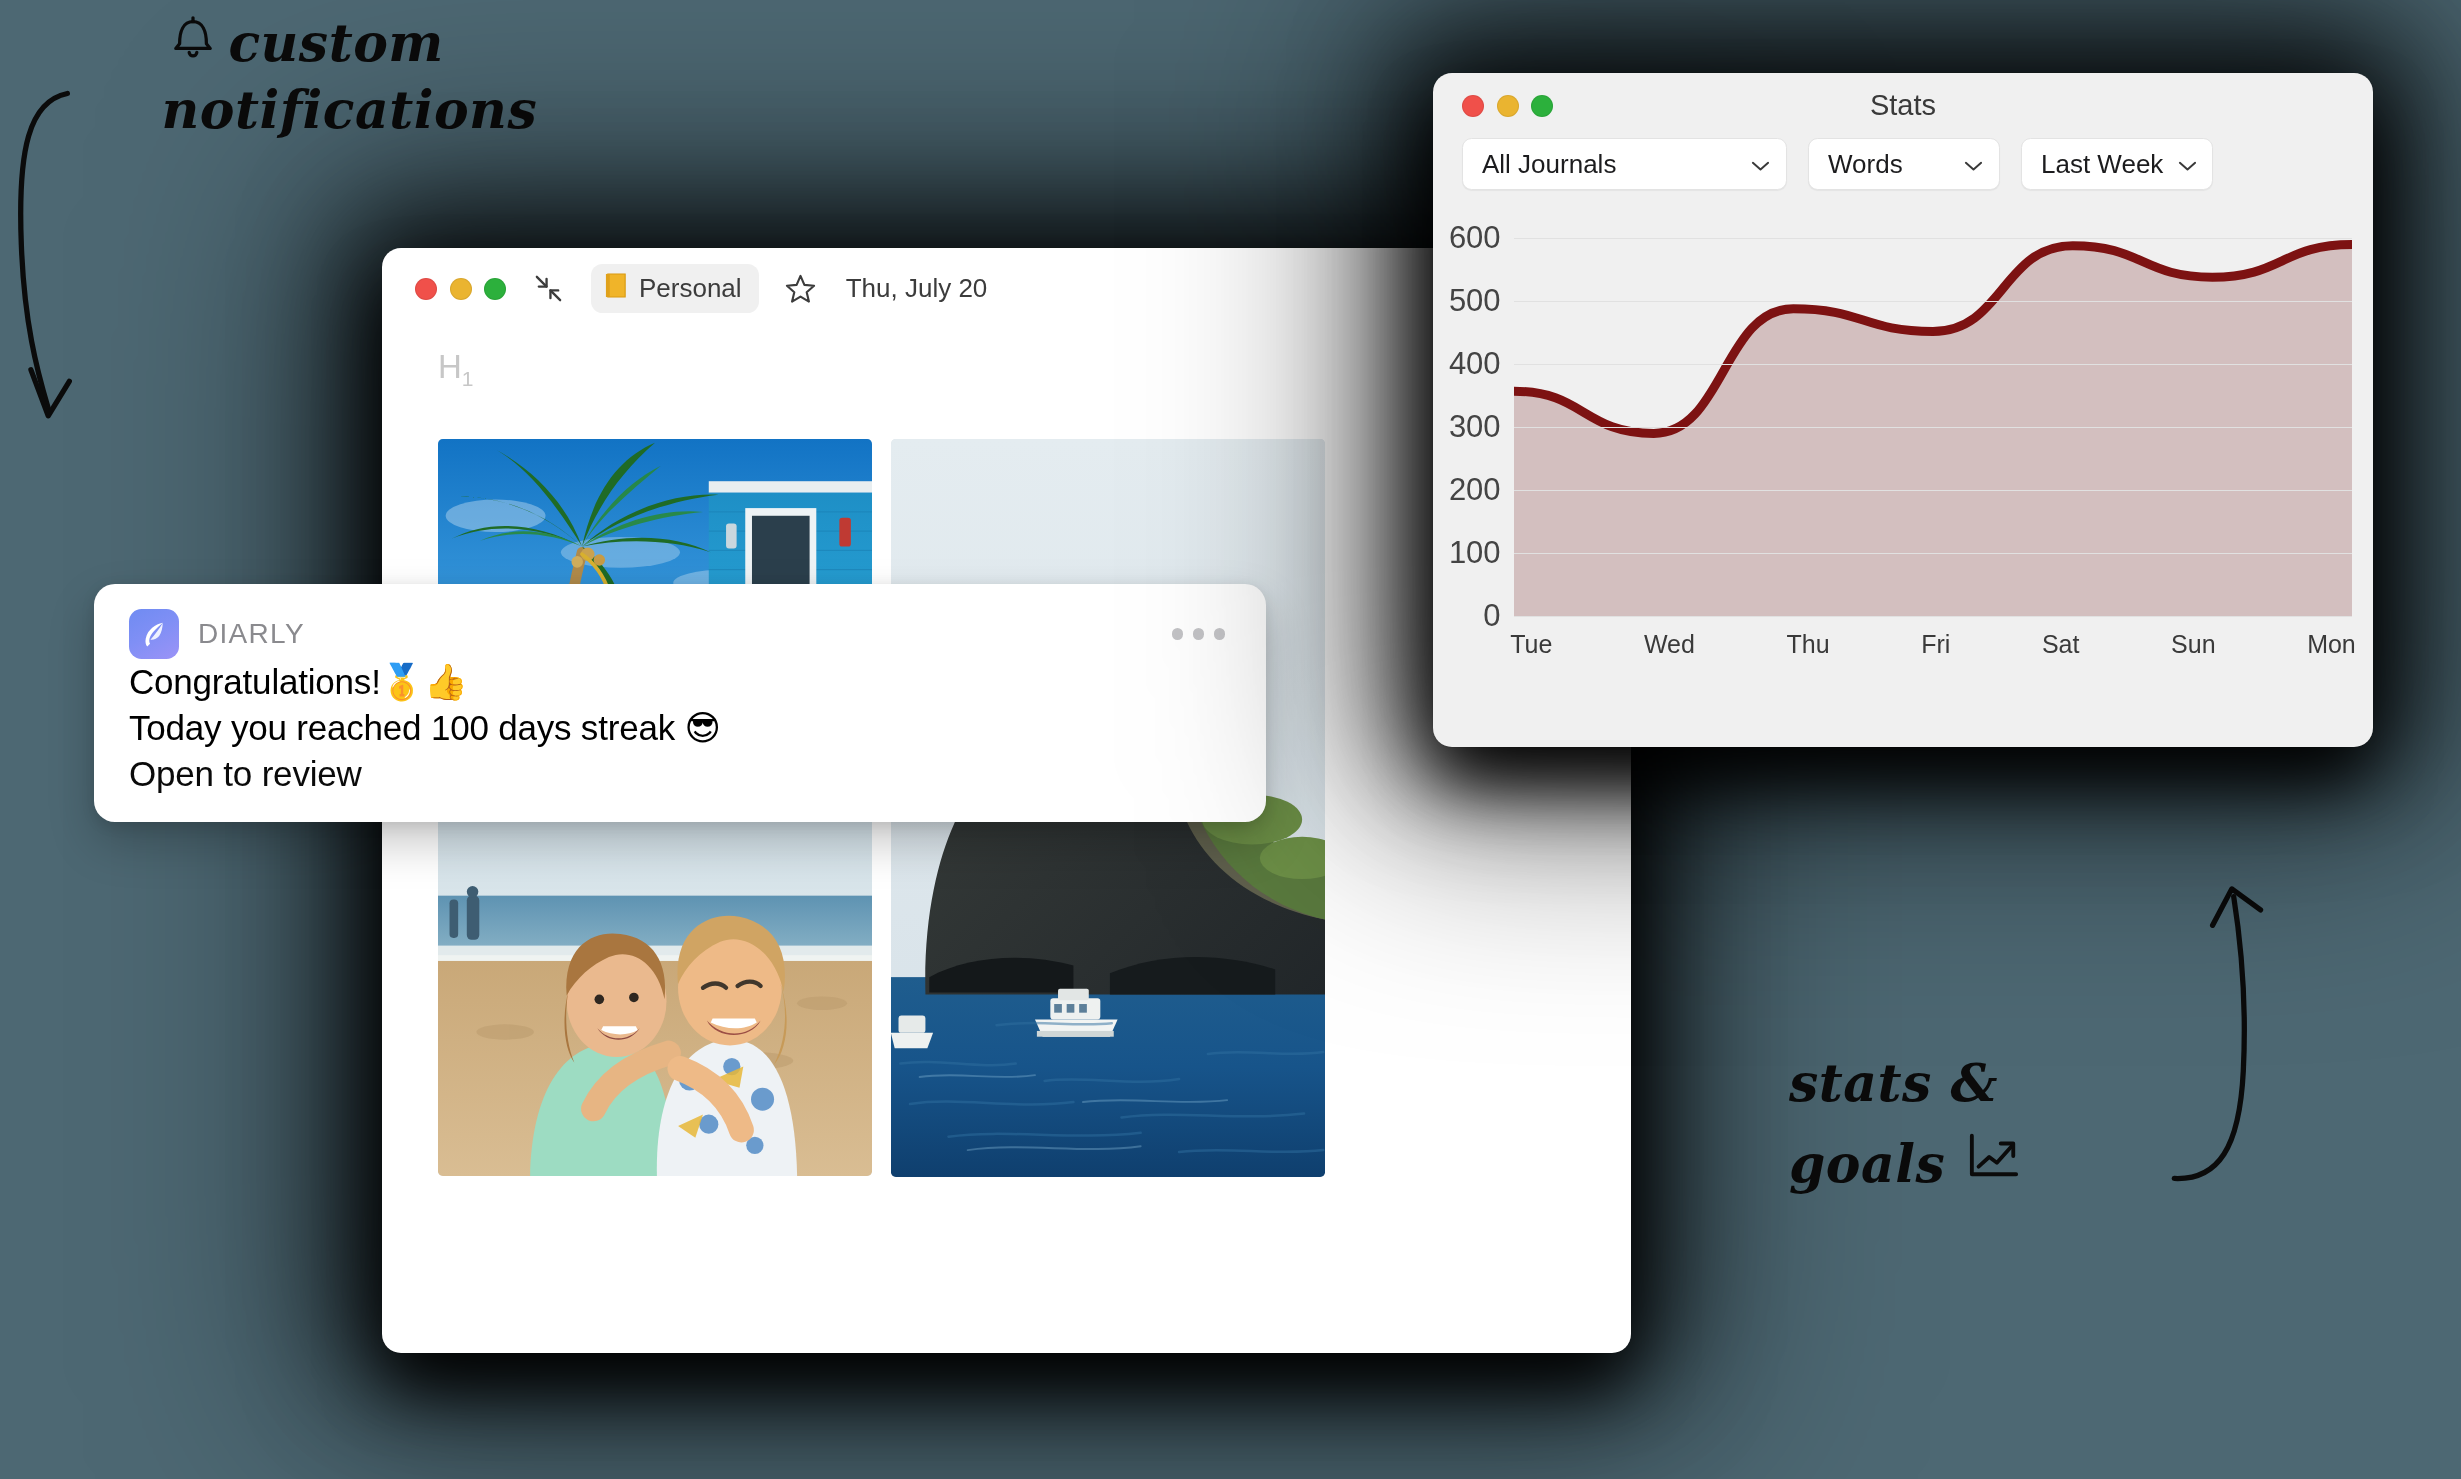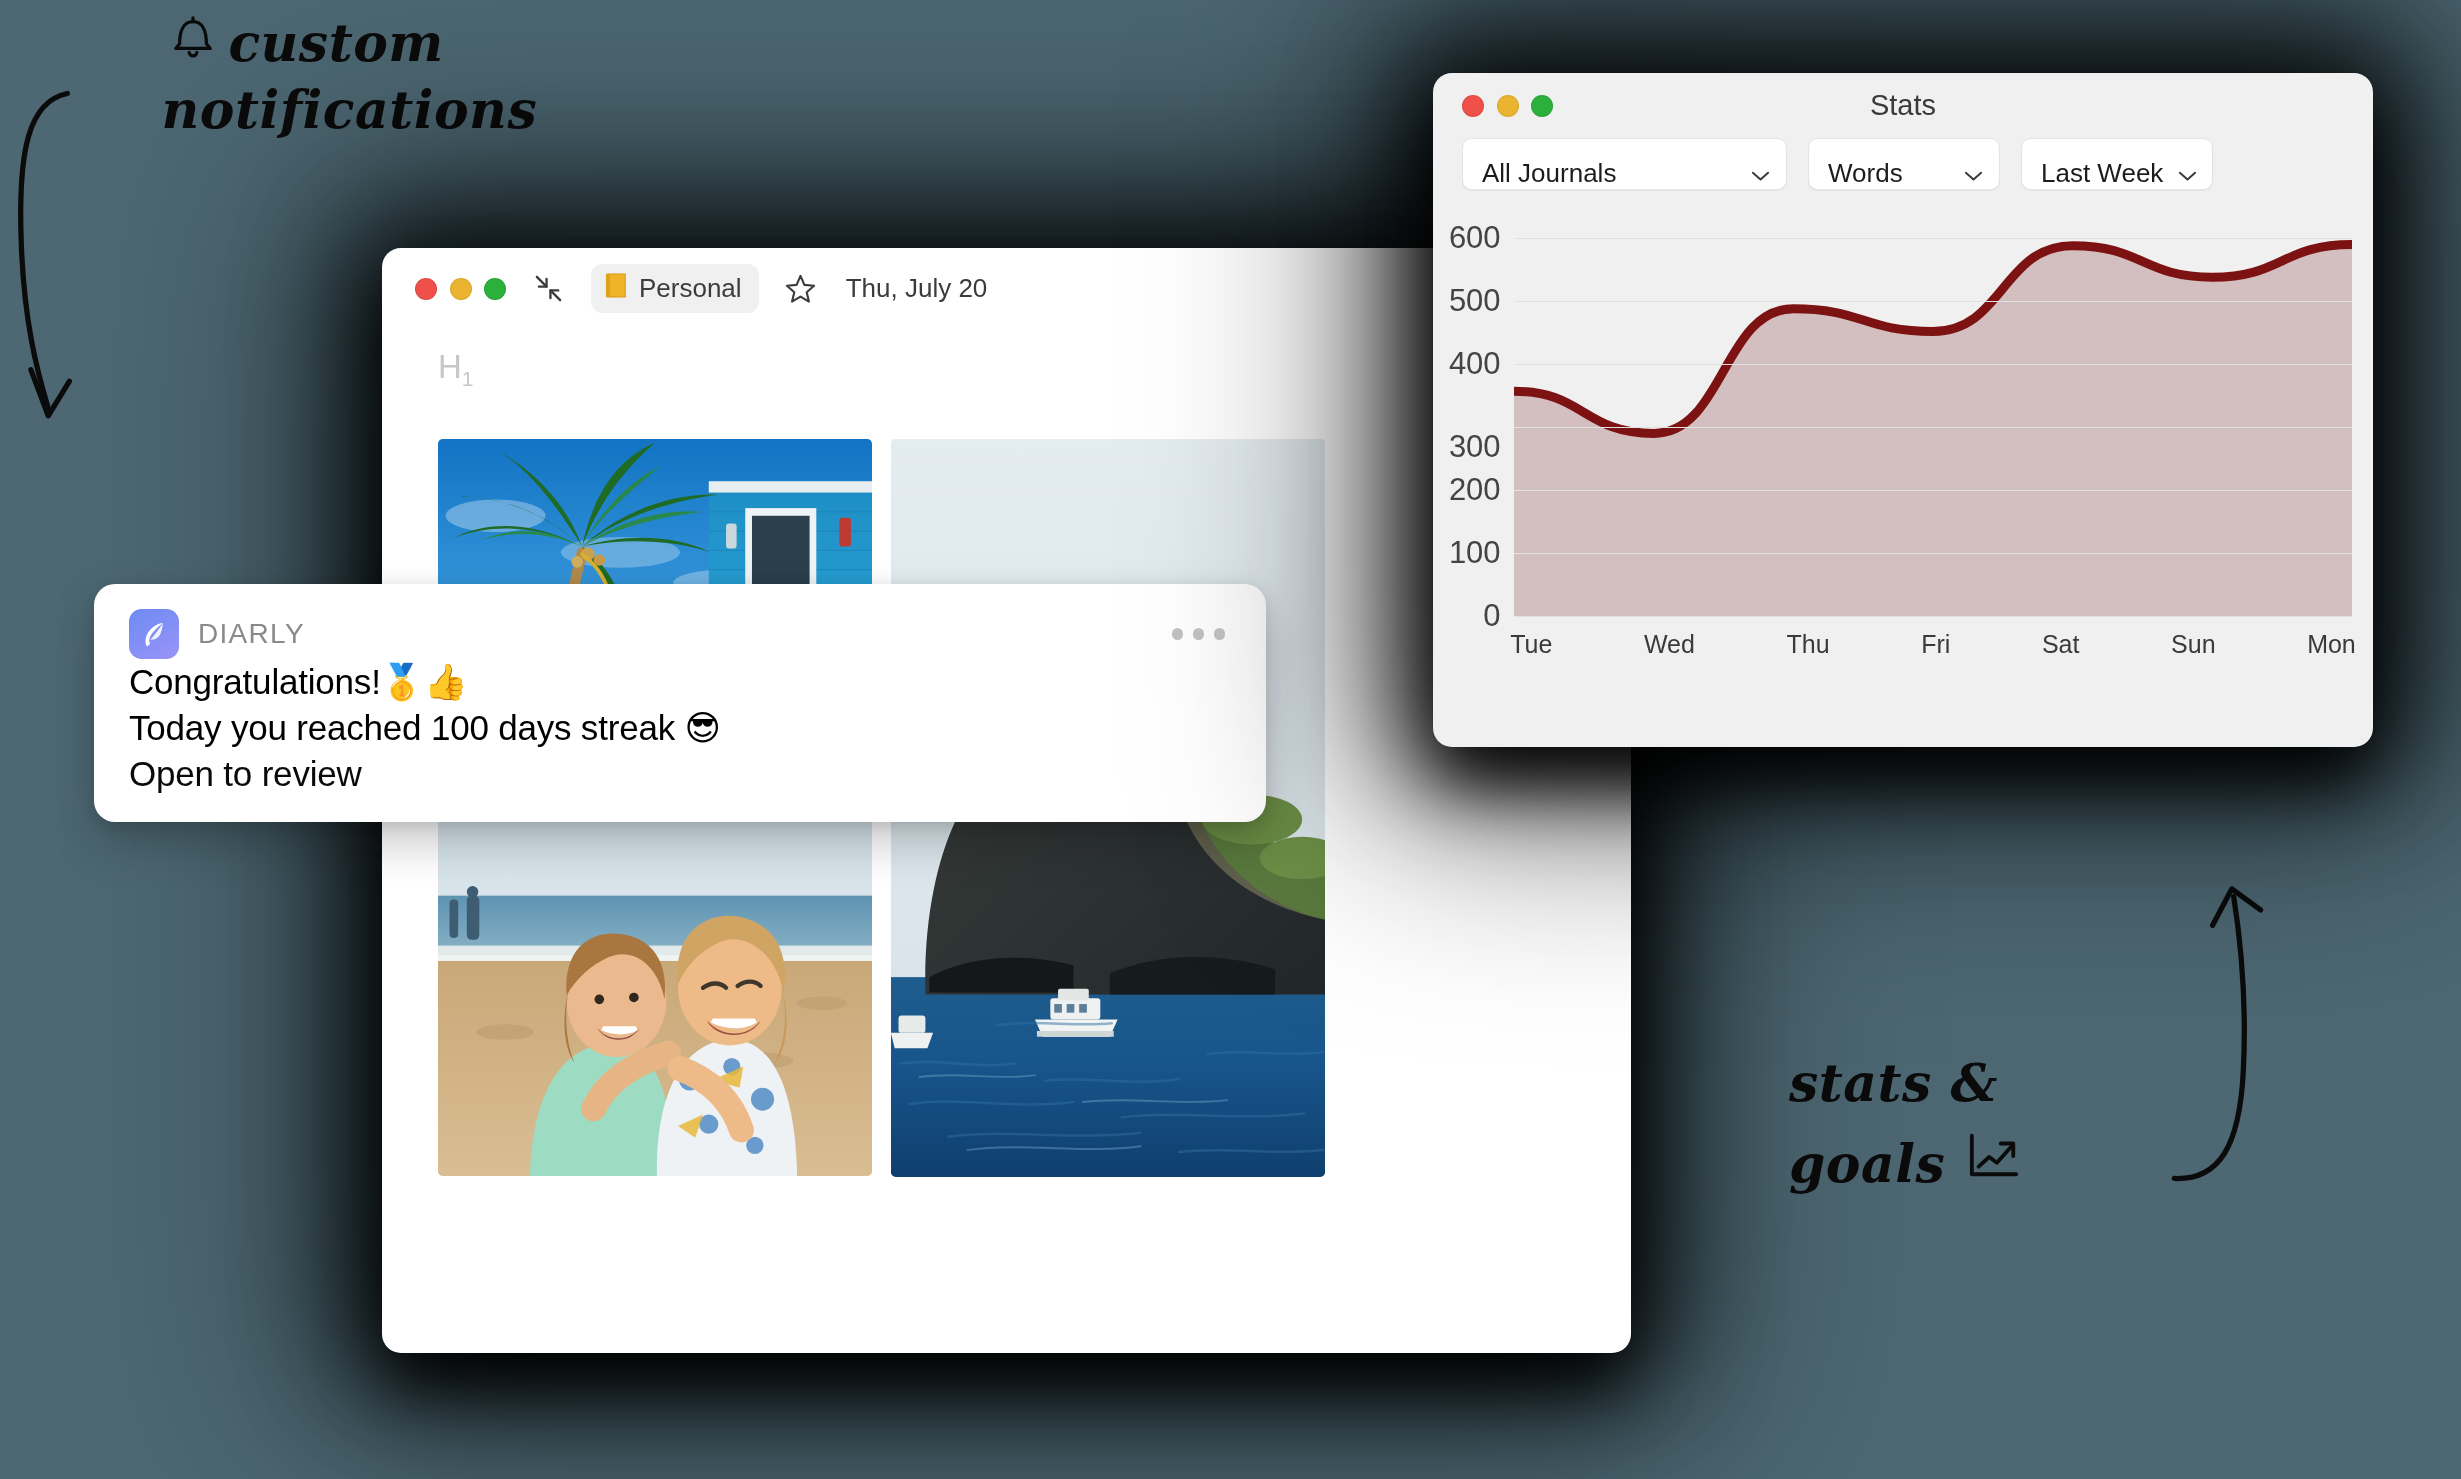--- a/index.html
+++ b/index.html
@@ -103,21 +103,21 @@
   
   #stats-window { left:1433px; top:73px; width:940px; height:674px; background:#f0f0f0; }
   #stats-titlebar { height:65px; display:flex; align-items:center; padding:0 29px; position:relative; }
   #stats-title {
     position:absolute; left:0; right:0; text-align:center;
     font-size:29px; color:#3a3a3a;
   }
   #stats-controls { display:flex; gap:21px; padding:0 29px; align-items:center; }
   .select {
     background:#ffffff; border:1px solid #e3e3e3; border-radius:9.6px;
-    height:52px; display:flex; align-items:flex-end; gap:13.4px;
+    height:52px; display:flex; align-items:center; gap:13.4px;
     padding:0 15.4px 0 19px; font-size:26px; color:#1c1c1e;
     box-shadow:0 1px 1px rgba(0,0,0,0.05);
   }
   #select-journal { width:325px; }
   #select-metric  { width:192px; }
   #select-range   { width:192px; }
   .select .lbl { flex:1 1 auto; white-space:nowrap; }
   .chev { flex:0 0 auto; }
 
   #chart-area { position:relative; margin:23px 21px 0 21px; height:452px; }
@@ -520,21 +520,21 @@
             <div class="gridline" style="top: 68.75%;"></div>
             <div class="gridline" style="top: 53.125%;"></div>
             <div class="gridline" style="top: 37.5%;"></div>
             <div class="gridline" style="top: 21.875%;"></div>
             <div class="gridline" style="top: 6.25%;"></div>
           </div>
         <div id="yticks">
             <div class="ytick" style="top: 100%;">0</div>
             <div class="ytick" style="top: 84.375%;">100</div>
             <div class="ytick" style="top: 68.75%;">200</div>
-            <div class="ytick" style="top: 53.125%; margin-top: 20px;">300</div>
+            <div class="ytick" style="top: 53.125%;">300</div>
             <div class="ytick" style="top: 37.5%;">400</div>
             <div class="ytick" style="top: 21.875%;">500</div>
             <div class="ytick" style="top: 6.25%;">600</div>
           </div>
         <svg id="chart-svg" width="100%" height="100%" viewBox="0 0 880 420" preserveAspectRatio="none">
           <path id="area-path" d="M0.0,185.7 C73.3,185.7 73.3,229.7 146.7,229.7 C220.0,229.7 220.0,99.8 293.3,99.8 C366.7,99.8 366.7,123.4 440.0,123.4 C513.3,123.4 513.3,34.1 586.7,34.1 C660.0,34.1 660.0,66.9 733.3,66.9 C806.7,66.9 806.7,32.8 880.0,32.8 L880,420 L0,420 Z" fill="#d3bfbf" stroke="none"></path>
           <path id="line-path" d="M0.0,185.7 C73.3,185.7 73.3,229.7 146.7,229.7 C220.0,229.7 220.0,99.8 293.3,99.8 C366.7,99.8 366.7,123.4 440.0,123.4 C513.3,123.4 513.3,34.1 586.7,34.1 C660.0,34.1 660.0,66.9 733.3,66.9 C806.7,66.9 806.7,32.8 880.0,32.8" fill="none" stroke="#7d1212" stroke-width="9" stroke-linecap="round" vector-effect="non-scaling-stroke"></path>
         </svg>
       </div>
       <div id="xaxis">

